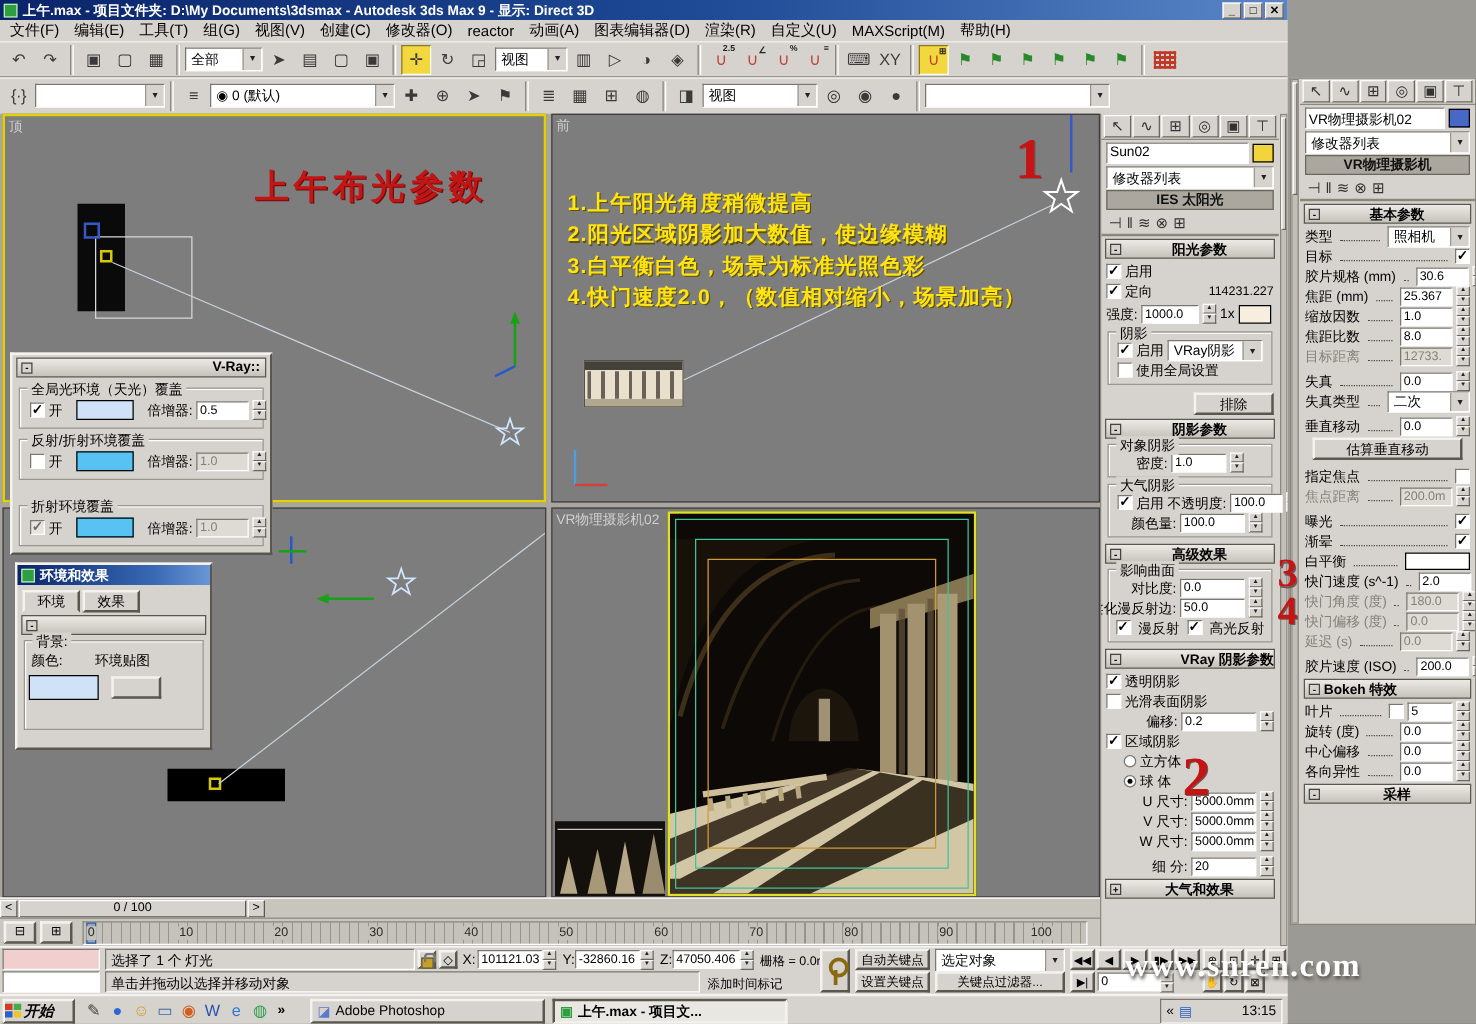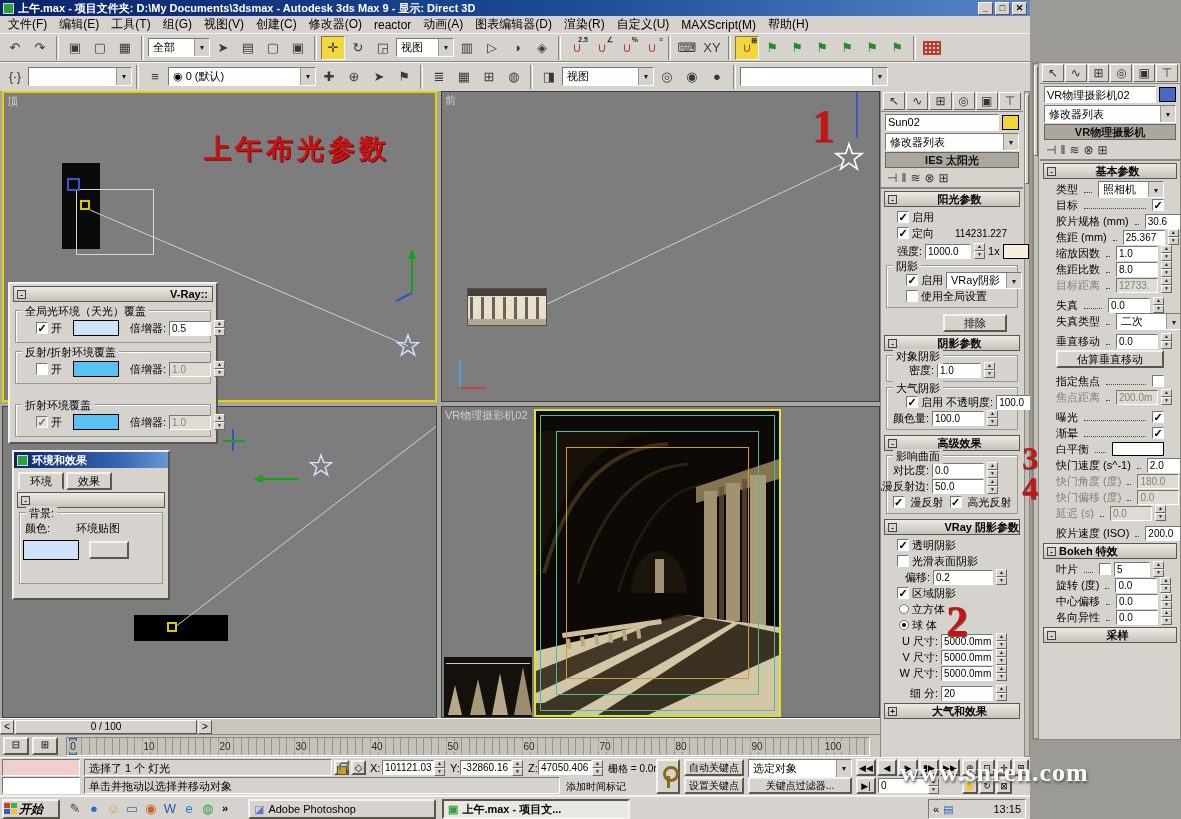--- a/index.html
+++ b/index.html
@@ -73,21 +73,21 @@
   .swatch { border:1px solid #000; flex:none; }
   .btn3d { background:#d6d3ce;border:2px solid;border-color:#f4f2ee #5a574f #5a574f #f4f2ee;
     font-size:11px;padding:0 10px;height:18px;white-space:nowrap;}
   .leader { flex:1; border-bottom:1px dotted #4a4a4a; height:8px; margin:0 3px; min-width:4px;}
 
   
   .cpanel { position:absolute; background:#d6d3ce; overflow:hidden; font-size:11px;}
   .ptabs { display:flex; height:21px; border-bottom:1px solid #8a877f; padding:1px 2px; gap:1px;}
   .ptab { flex:1; display:flex; align-items:center; justify-content:center; font-size:12px;
     border:1px solid; border-color:#fff #6a675f #6a675f #fff; background:#d6d3ce; color:#333;}
-  .prow { display:flex; align-items:center; padding:0 16px; height:16px; gap:3px; }
+  .prow { display:flex; align-items:center; padding:0 4px; height:16px; gap:3px; }
   .prow .lbl { white-space:nowrap; }
   .prow .lbl.dis { color:#84817a; }
   .pname { display:flex; align-items:center; gap:3px; padding:2px 4px; height:20px;}
   .pname .fld { flex:1; }
   .pstack { margin:1px 4px; height:16px; background:#aba79e; border:1px solid #6a675f;
     text-align:center; line-height:15px; font-weight:bold; color:#111;}
   .stools { display:flex; gap:4px; padding:2px 6px; height:20px; align-items:center;
     border-bottom:2px solid #8a877f; }
   .stools span { font-size:12px; color:#333; }
   .trail { margin-left:auto; font-size:10px; }
@@ -366,20 +366,26 @@
           <line x1="86" y1="117" x2="404" y2="253" stroke="#c9d2da" stroke-width="1"></line>
           <line x1="408" y1="200" x2="408" y2="162" stroke="#18a018" stroke-width="2"></line>
           <polygon points="408,156 404,166 412,166" fill="#18a018"></polygon>
           <line x1="408" y1="200" x2="392" y2="208" stroke="#2858c8" stroke-width="2"></line>
           <polygon points="404,242 406.6,249.6 414.5,249.6 408.2,254.4 410.7,262 404,257.4 397.3,262 399.8,254.4 393.5,249.6 401.4,249.6" fill="none" stroke="#cfe6ff" stroke-width="1.4"></polygon>
         </svg>
       </div>
 
       <div class="vp" style="left:441px;top:0;width:439px;height:311px;">
         <span class="vplabel">前</span>
+        <div class="notes" id="notes" style="left:12px;top:58px;">
+            <div>1.上午阳光角度稍微提高</div>
+            <div>2.阳光区域阴影加大数值，使边缘模糊</div>
+            <div>3.白平衡白色，场景为标准光照色彩</div>
+            <div>4.快门速度2.0，（数值相对缩小，场景加亮）</div>
+          </div>
         <div style="position:absolute;left:25px;top:196px;width:80px;height:38px;border:1px solid #55504a;
              background:linear-gradient(#44403a 0 7px,#e8e0cc 7px 30px,#b0a890 30px);
              background-color:#e8e0cc;">
           <div style="position:absolute;left:2px;top:8px;right:2px;height:22px;
                background:repeating-linear-gradient(90deg,#6a6258 0 3px,transparent 3px 11px);"></div>
         </div>
         <svg class="gline">
           <line x1="415" y1="0" x2="415" y2="46" stroke="#3858c8" stroke-width="2"></line>
           <line x1="400" y1="72" x2="105" y2="212" stroke="#c9d2da" stroke-width="1"></line>
           <polygon points="407,52 410.2,61.5 420,61.5 412.2,67.5 415.3,77 407,71.2 398.7,77 401.8,67.5 394,61.5 403.8,61.5" fill="none" stroke="#ffffff" stroke-width="1.6"></polygon>

